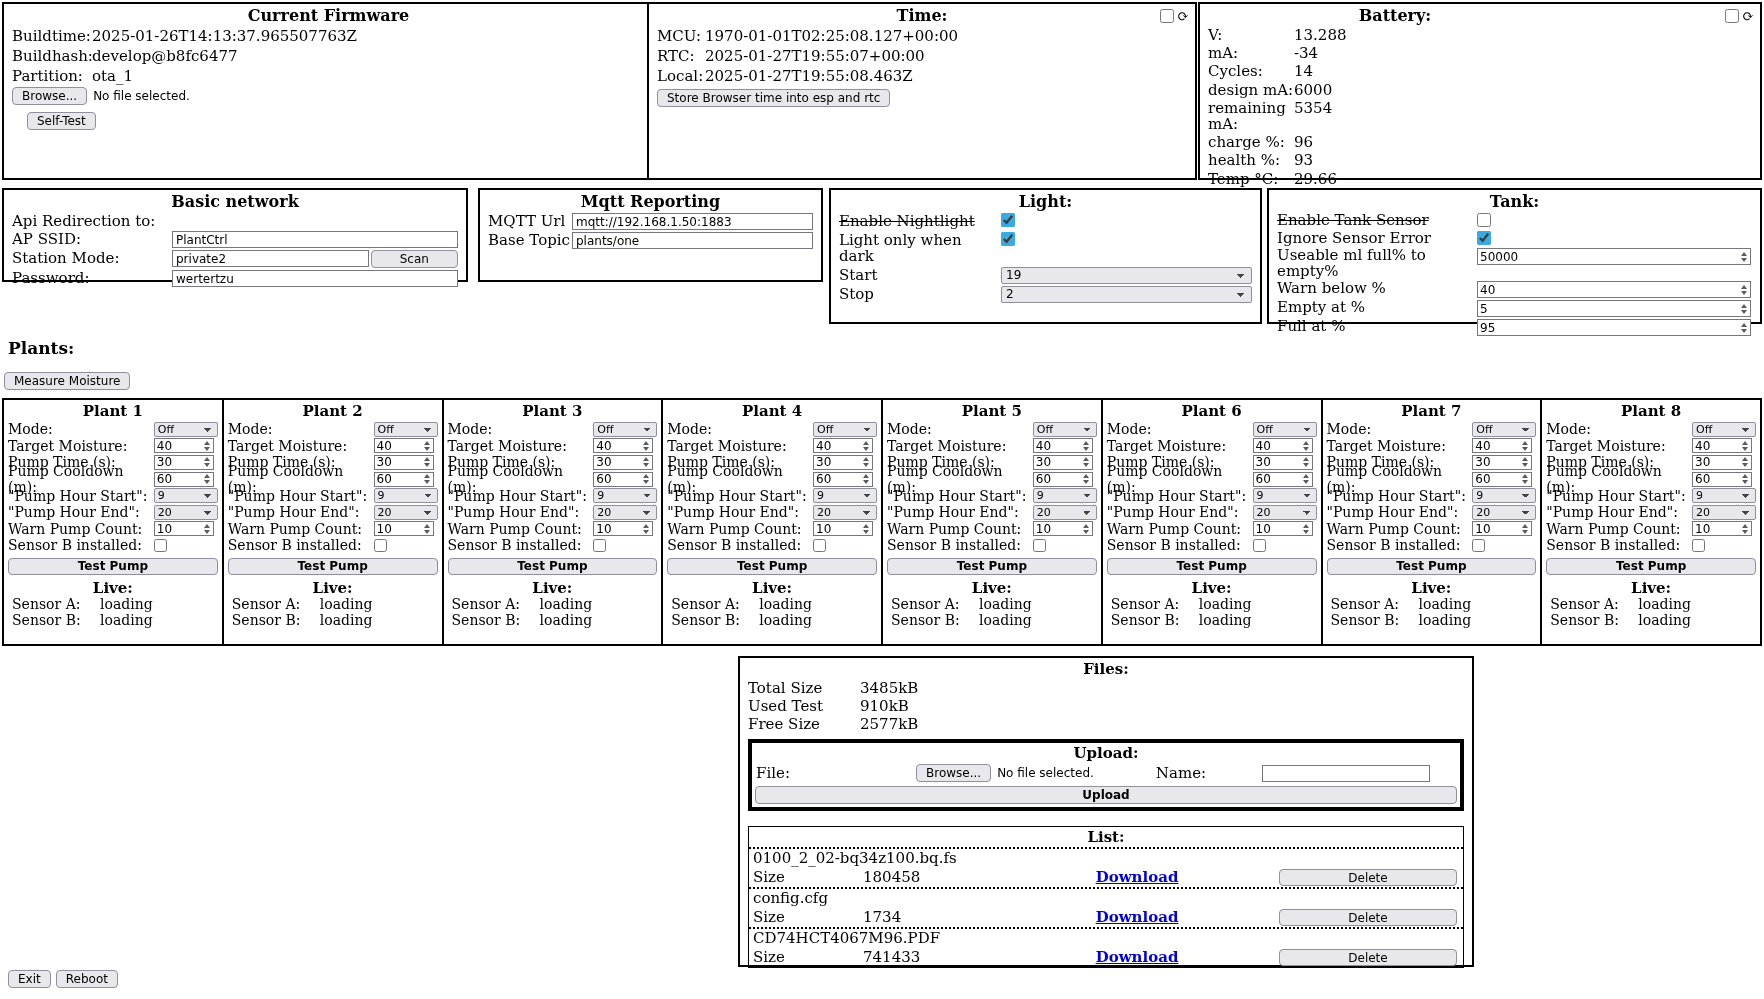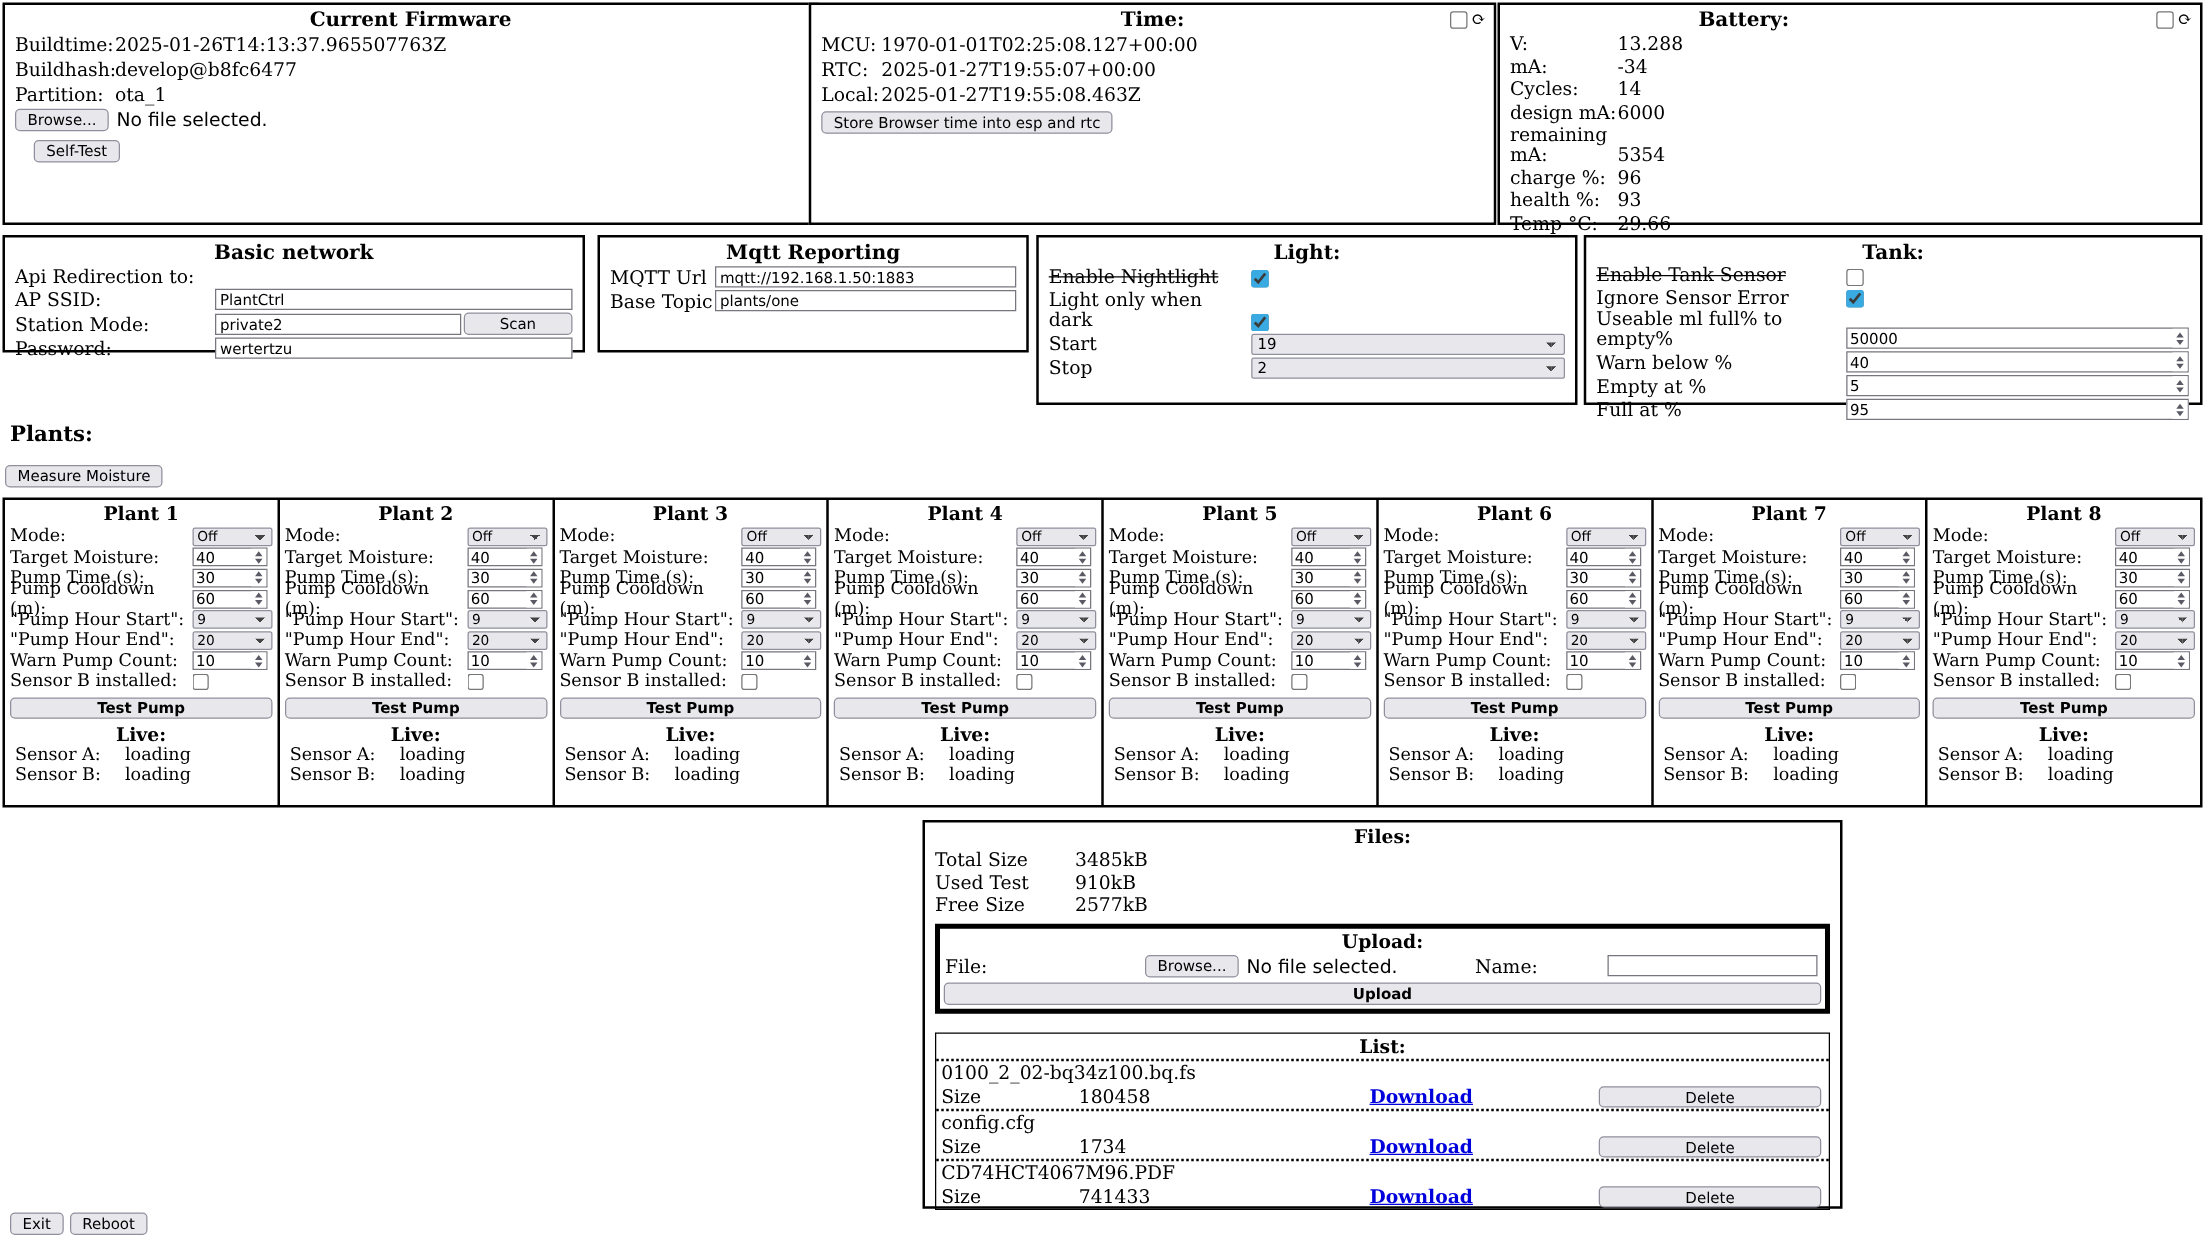--- a/index.html
+++ b/index.html
@@ -1,34 +1,34 @@
 <!DOCTYPE html>
 <html><head>
 <meta charset="utf-8">
 <style>
   html,body{margin:0;padding:0;background:#fff}
   .stage{position:relative;width:1764px;height:999px;background:#fff;
          font-family:"DejaVu Serif",serif;font-size:15px;color:#000;overflow:hidden}
 
   .panel{position:absolute;border:2px solid #000;background:#fff;box-sizing:border-box}
   .ptitle{text-align:center;font-weight:bold;font-size:16px;padding:2px 0 1px}
-  .row{display:flex;align-items:flex-end;padding:1px 8px;line-height:18px}
+  .row{display:flex;align-items:flex-start;padding:1px 8px;line-height:18px}
   .lbl{flex:0 0 auto;display:inline-block}
 
   
   .fw .lbl{width:80px}
   .tm .lbl{width:48px}
   .bt .lbl{width:86px}
   .nw .lbl{width:160px}
   .mq .lbl{width:84px}
 
   .btn{font-family:"DejaVu Sans",sans-serif;font-size:12px;color:#000;background:#e8e8ec;
        border:1px solid #8f8f9d;border-radius:4px;padding:1px 9px;line-height:14px;cursor:pointer}
   .btn.bold{font-weight:bold}
-  .sans12{font-family:"DejaVu Sans",sans-serif;font-size:15px}
+  .sans12{font-family:"DejaVu Sans",sans-serif;font-size:12px}
 
   input.txt{font-family:"DejaVu Sans",sans-serif;font-size:12px;border:1px solid #76767f;
             height:15px;padding:0 3px;box-sizing:content-box;background:#fff}
 
   .sel{font-family:"DejaVu Sans",sans-serif;font-size:12px;color:#000;background-color:#e8e8ec;
        border:1px solid #8f8f9d;border-radius:2px;height:17px;
        -webkit-appearance:none;appearance:none;padding:0 16px 0 4px;
        background-image:linear-gradient(45deg,transparent 50%,#444 50%),linear-gradient(135deg,#444 50%,transparent 50%);
        background-position:calc(100% - 10px) 55%,calc(100% - 6px) 55%;
        background-size:4px 4px,4px 4px;background-repeat:no-repeat}
@@ -70,21 +70,21 @@
   .backup-block{position:absolute;left:8px;top:656px}
   .backup-block .line{line-height:18.5px}
   .btnrow{display:flex;gap:5px;margin:2px 0}
 
   
   .files{left:738px;top:656px;width:736px;height:311px}
   .fs-row{display:flex;padding:0 8px;line-height:18px}
   .fs-row .lbl{width:112px}
   .upload-box{margin:6px 8px 0;border:4px solid #000000}
   .stitle{text-align:center;font-weight:bold;font-size:15px;padding:1px 0}
-  .urow{display:flex;padding:1px 4px}
+  .urow{display:flex;align-items:center;padding:1px 4px}
   .urow .file-lbl{width:160px}
   .urow .name-lbl{margin-left:62px}
   .urow .upl-name{margin-left:56px;width:160px}
   .upbtn{display:block;width:calc(100% - 6px);margin:3px;font-weight:bold;height:18px}
   .list-box{margin:15px 8px 0;border:1px solid #000}
   .fentry{border-top:2px dotted #000}
   .fname{padding:1px 4px;line-height:17px}
   .frow{display:flex;align-items:flex-start;padding:1px 4px;line-height:17px}
   .frow .fsl{width:110px}
   .frow .fsv{width:132px}

